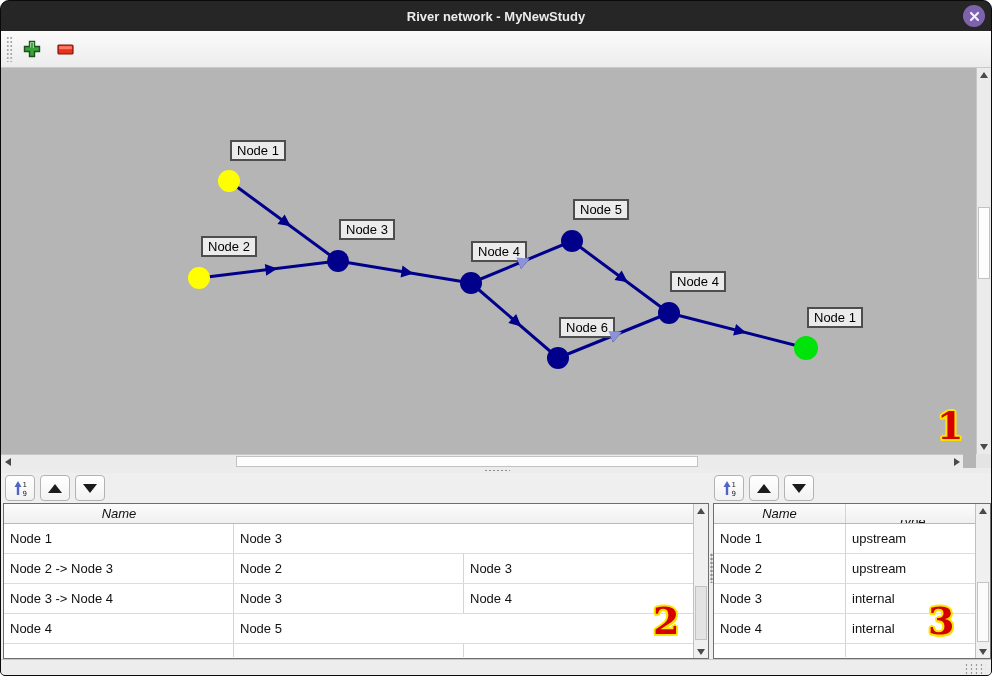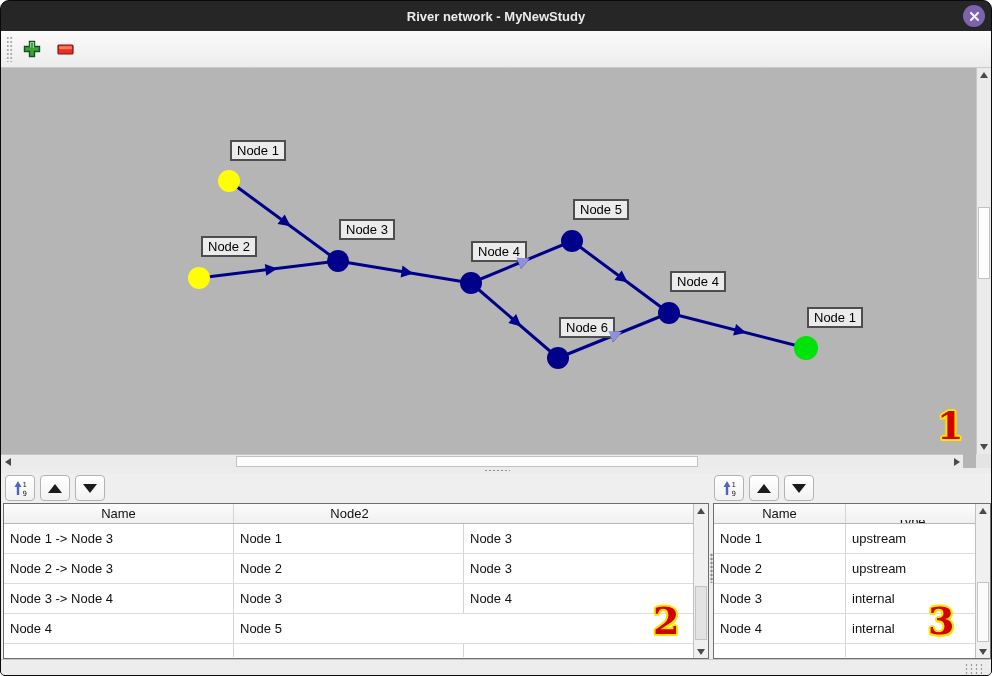--- a/index.html
+++ b/index.html
@@ -65,21 +65,21 @@
   
   .tables-row { display:flex; height:156px; padding-left:2px; background:#efefef; }
   .tablewrap { display:flex; border:1px solid #6e6e6e; background:#fff; }
   .tablewrap.left  { width:706px; }
   .tablewrap.right { width:278px; }
   .vsplit { width:5px; position:relative; background:#efefef; }
   .vsplit .grip { position:absolute; top:50px; left:1px; width:3px; height:30px;
                   background-image:radial-gradient(#8f8f8f 1px, transparent 1.2px); background-size:3px 4px; }
   .gridtable { flex:1 1 auto; overflow:hidden; background:#fff; }
   .trow { display:flex; }
-  .trow.header { height:20px; background:linear-gradient(#fcfcfc,#f0f0f0); border-bottom:1px solid #b8b8b8; }
+  .trow.header { height:20px; background:linear-gradient(#fcfcfc,#f0f0f0); border-bottom:1px solid #b8b8b8;font-style:italic; }
   .trow.header .tcell { justify-content:center; padding-left:0; font-size:13px; }
   .trow.body { height:30px; border-bottom:1px solid #dcdcdc; background:#fff; }
   .trow.filler { height:13px; background:#fff; }
   .tcell { display:flex; align-items:center; padding-left:6px; border-right:1px solid #d4d4d4;
            overflow:hidden; white-space:nowrap; }
   .tcell:last-child { border-right:none; }
   .tb-vscroll { position:relative; width:15px; background:#f0f0f0; border-left:1px solid #c0c0c0; flex:0 0 15px; }
 
   
   .footer { height:18px; background:#ededed; border-top:1px solid #c6c6c6; position:relative; }
@@ -226,24 +226,22 @@
           <div class="tri tri-down-big"></div>
         </div>
     </div>
   </div>
 
   <div class="tables-row">
     <div class="tablewrap left">
       <div class="gridtable" id="reaches-grid">
           <div class="trow header">
             <div class="tcell" style="flex: 0 0 230px;">Name</div>
-            <div class="tcell" style="flex: 0 0 231px;">Node2</div>
-          </div>
-          <div class="trow body">
-            <div class="tcell" style="flex: 0 0 230px;">Node 1 -&gt; Node 3</div>
+          </div>
+          <div class="trow body">
             <div class="tcell" style="flex: 0 0 230px;">Node 1</div>
             <div class="tcell" style="flex: 0 0 231px;">Node 3</div>
           </div>
           <div class="trow body">
             <div class="tcell" style="flex: 0 0 230px;">Node 2 -&gt; Node 3</div>
             <div class="tcell" style="flex: 0 0 230px;">Node 2</div>
             <div class="tcell" style="flex: 0 0 231px;">Node 3</div>
           </div>
           <div class="trow body">
             <div class="tcell" style="flex: 0 0 230px; text-align: right;">Node 3 -&gt; Node 4</div>

